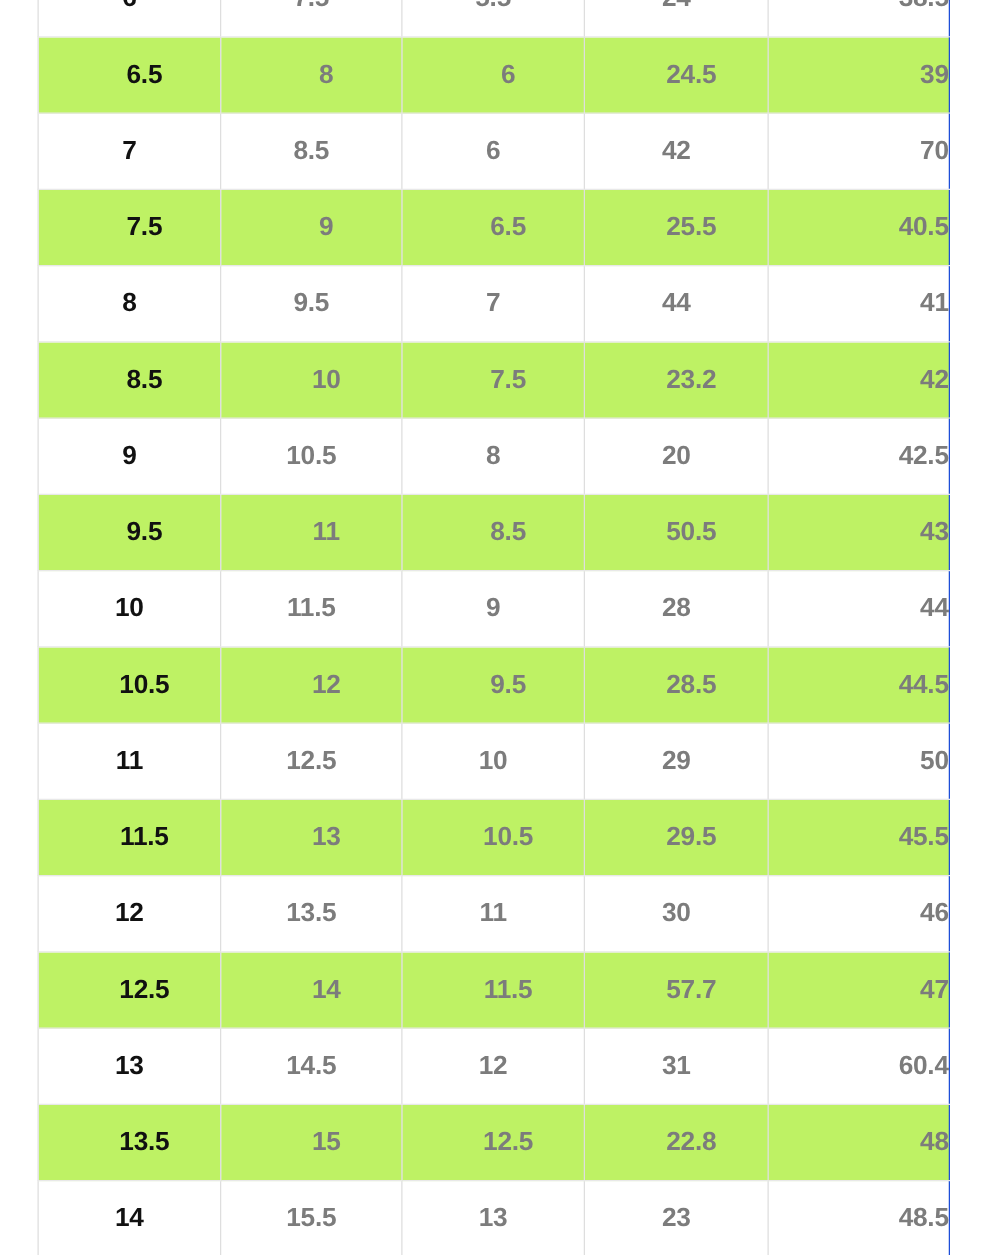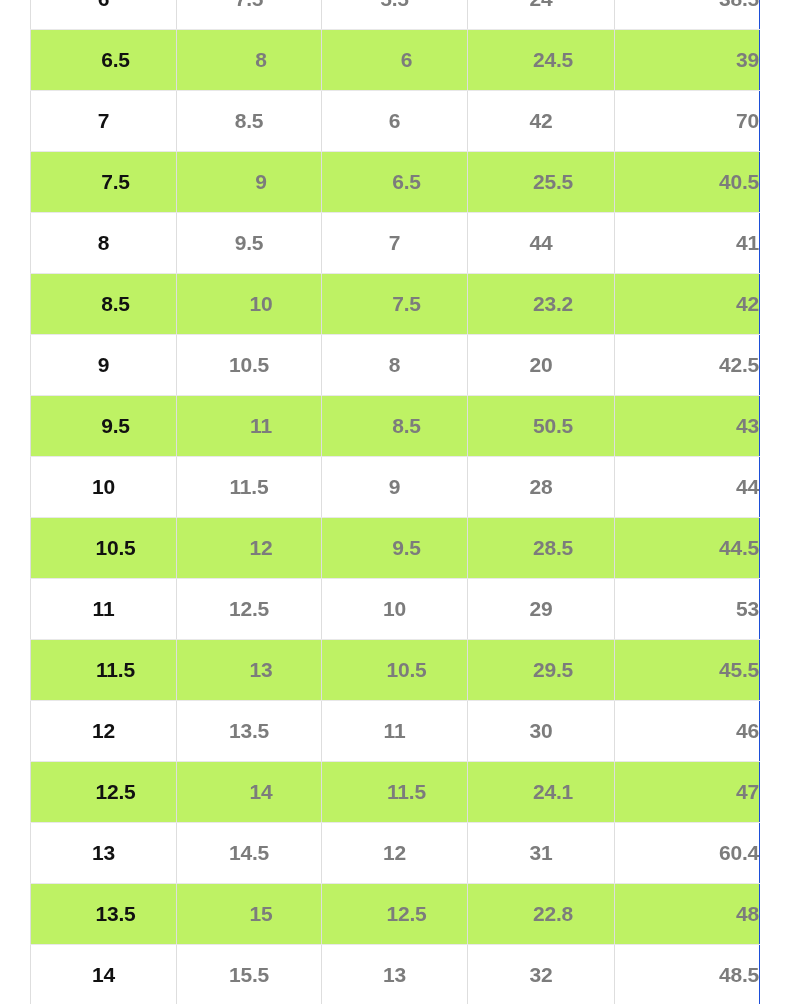--- a/index.html
+++ b/index.html
@@ -169,60 +169,60 @@
             <td>12</td>
             <td>9.5</td>
             <td>28.5</td>
             <td>44.5</td>
           </tr>
           <tr class="even">
             <td class="primary first-col">11</td>
             <td>12.5</td>
             <td>10</td>
             <td>29</td>
-            <td>53</td>
+            <td>50</td>
           </tr>
           <tr class="odd">
             <td class="primary first-col">11.5</td>
             <td>13</td>
             <td>10.5</td>
             <td>29.5</td>
             <td>45.5</td>
           </tr>
           <tr class="even">
             <td class="primary first-col">12</td>
             <td>13.5</td>
             <td>11</td>
             <td>30</td>
             <td>46</td>
           </tr>
           <tr class="odd">
             <td class="primary first-col">12.5</td>
             <td>14</td>
             <td>11.5</td>
-            <td>24.1</td>
+            <td>57.7</td>
             <td>47</td>
           </tr>
           <tr class="even">
             <td class="primary first-col">13</td>
             <td>14.5</td>
             <td>12</td>
             <td>31</td>
             <td>60.4</td>
           </tr>
           <tr class="odd">
             <td class="primary first-col">13.5</td>
             <td>15</td>
             <td>12.5</td>
             <td>22.8</td>
             <td>48</td>
           </tr>
           <tr class="even">
             <td class="primary first-col">14</td>
             <td>15.5</td>
             <td>13</td>
-            <td>32</td>
+            <td>23</td>
             <td>48.5</td>
           </tr>
         </tbody>
     </table>
   </div>
 </div>
 
 </body></html>

